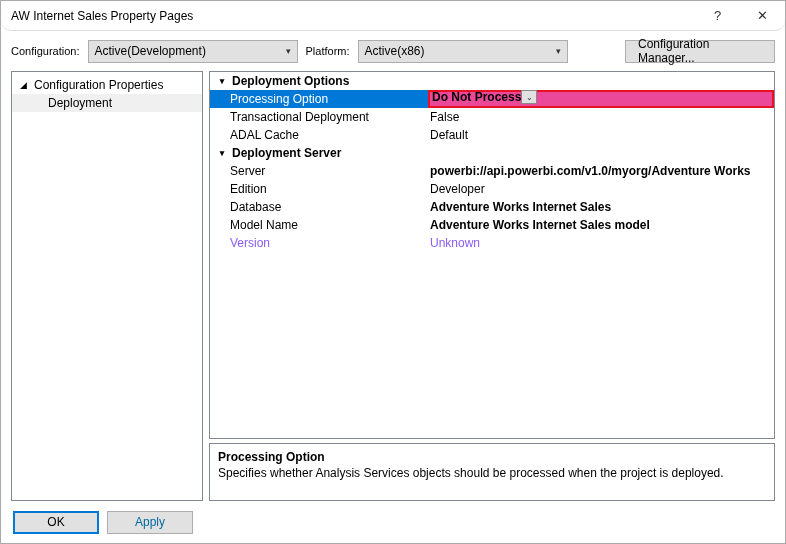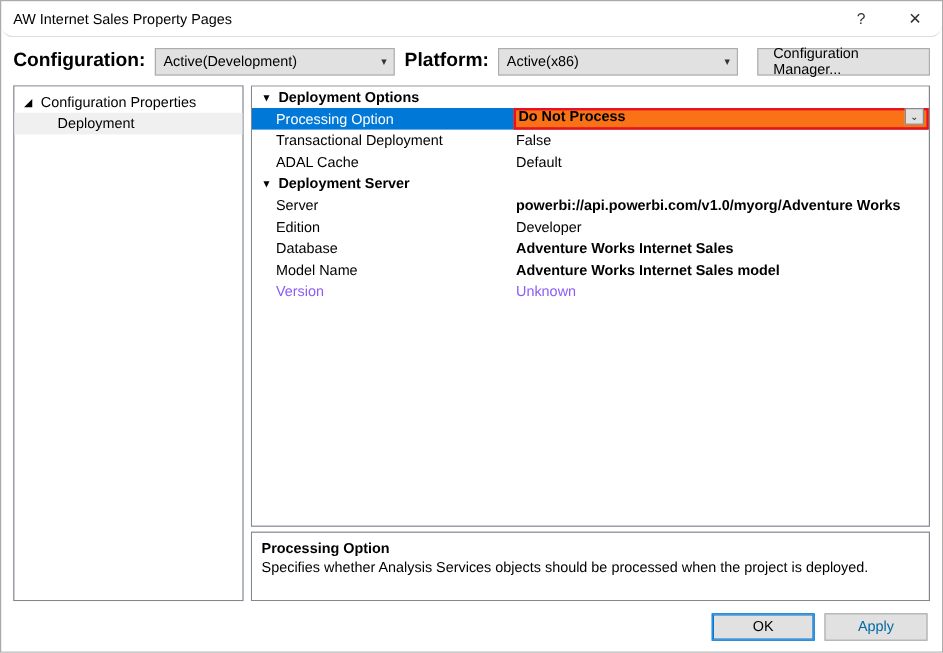--- a/index.html
+++ b/index.html
@@ -2,49 +2,49 @@
 <html><head>
 <meta charset="utf-8">
 <style>
   * { box-sizing: border-box; font-family: "Segoe UI", Tahoma, sans-serif; }
   body { margin: 0; background: #fff; font-size: 12px; color: #000; }
   .window { width: 786px; height: 544px; border: 1px solid #aaa; display: flex; flex-direction: column; background: #fff; }
   .titlebar { height: 30px; display: flex; align-items: center; padding: 0 0 0 10px; border-bottom: 1px solid #ddd; border-radius: 10px; }
   .titlebar .title { flex: 1; font-size: 12px; }
   .titlebar .tbtn { width: 45px; height: 30px; display: flex; align-items: center; justify-content: center; font-size: 13px; color: #333; }
   .config-row { height: 40px; display: flex; align-items: center; padding: 0 10px; gap: 8px; }
-  .config-row label { font-size: 16px; font-weight: bold; }
+  .config-row label { font-size: 11px; }
   .dropdown { height: 23px; border: 1px solid #adadad; background: #e1e1e1; display: flex; align-items: center; padding: 0 6px; justify-content: space-between; }
   .dropdown .arrow { font-size: 9px; color: #333; }
   .cfg-dd { width: 210px; }
   .plat-dd { width: 210px; }
   .btn { height: 23px; border: 1px solid #adadad; background: #e1e1e1; display: flex; align-items: center; justify-content: center; padding: 0 12px; font-size: 12px; }
   .cfg-mgr { width: 150px; }
   .main { flex: 1; display: flex; padding: 0 10px 0 10px; gap: 6px; overflow: hidden; }
   .tree { width: 192px; border: 1px solid #828790; background: #fff; padding: 4px 0; }
   .tree-row { height: 18px; display: flex; align-items: center; padding-left: 8px; gap: 4px; font-size: 12px; }
   .tree-row.child { padding-left: 36px; background: #f0f0f0; }
   .tree-arrow { font-size: 9px; color: #000; width: 10px; display: inline-block; }
   .right { flex: 1; display: flex; flex-direction: column; gap: 4px; overflow: hidden; }
   .grid { flex: 1; border: 1px solid #828790; background: #fff; overflow: hidden; }
   .grow { height: 18px; display: flex; align-items: center; font-size: 12px; }
   .grow.header { font-weight: bold; padding-left: 4px; }
   .grow .arrow { width: 16px; text-align: center; font-size: 9px; }
   .grow .label { width: 218px; padding-left: 20px; }
   .grow.header .label { padding-left: 2px; }
   .grow .value { flex: 1; padding-left: 2px; }
   .grow.selected { background: #0078d7; color: #fff; }
-  .grow.selected .value-box { background: #f97316; color: #000; border: 2px solid #e81123; height: 18px; display: flex; align-items: center; justify-content: space-between; padding: 0 2px 4px 2px; flex: 1; margin-right: 0; }
+  .grow.selected .value-box { background: #ec4899; color: #000; border: 2px solid #e81123; height: 18px; display: flex; align-items: center; padding: 0 2px 4px 2px; flex: 1; margin-right: 0; }
   .grow.selected .value-box .dd { border: 1px solid #888; width: 16px; height: 14px; display: flex; align-items: center; justify-content: center; font-size: 8px; background: #e1e1e1; color: #333; }
   .grow .value.bold { font-weight: bold; }
   .grow.disabled { color: #8b5cf6; }
   .desc { height: 58px; border: 1px solid #828790; background: #fff; padding: 6px 8px; }
   .desc .dtitle { font-weight: bold; font-size: 12px; margin-bottom: 2px; }
   .desc .dtext { font-size: 12px; }
-  .footer { height: 42px; display: flex; align-items: center; justify-content: flex-end; padding: 0 12px; gap: 8px; }
+  .footer { height: 42px; display: flex; align-items: center; padding: 0 12px; gap: 8px; }
   .footer .fbtn { width: 86px; height: 23px; border: 1px solid #adadad; background: #e1e1e1; display: flex; align-items: center; justify-content: center; font-size: 12px; }
   .footer .fbtn.default { border: 1px solid #0078d7; box-shadow: 0 0 0 1px #0078d7 inset; }
   .footer .fbtn.disabled { color: #0369a1; }
 </style>
 </head>
 <body>
 
 <div class="window">
 
   <div class="titlebar">

